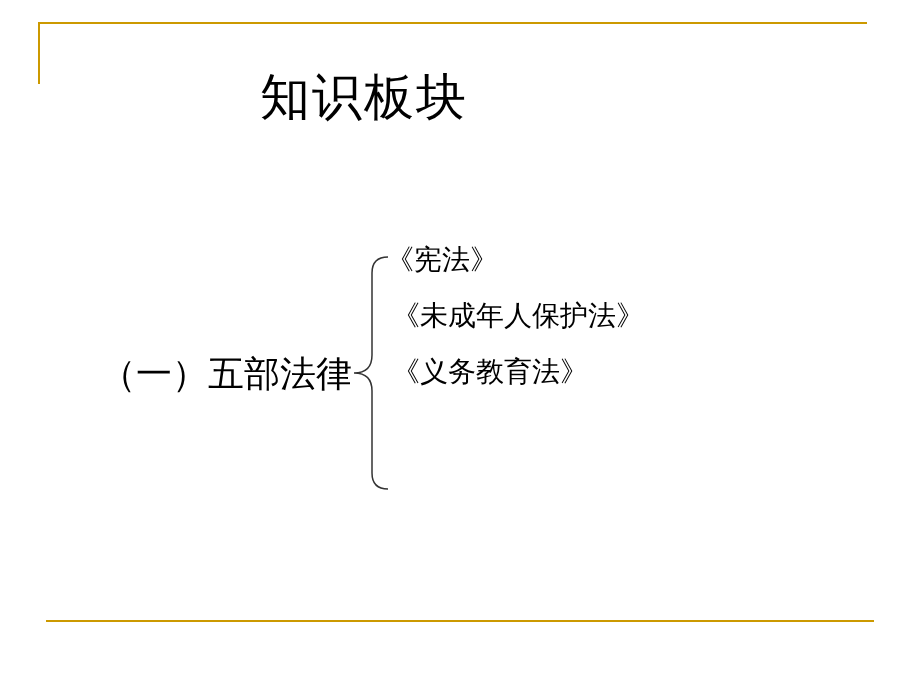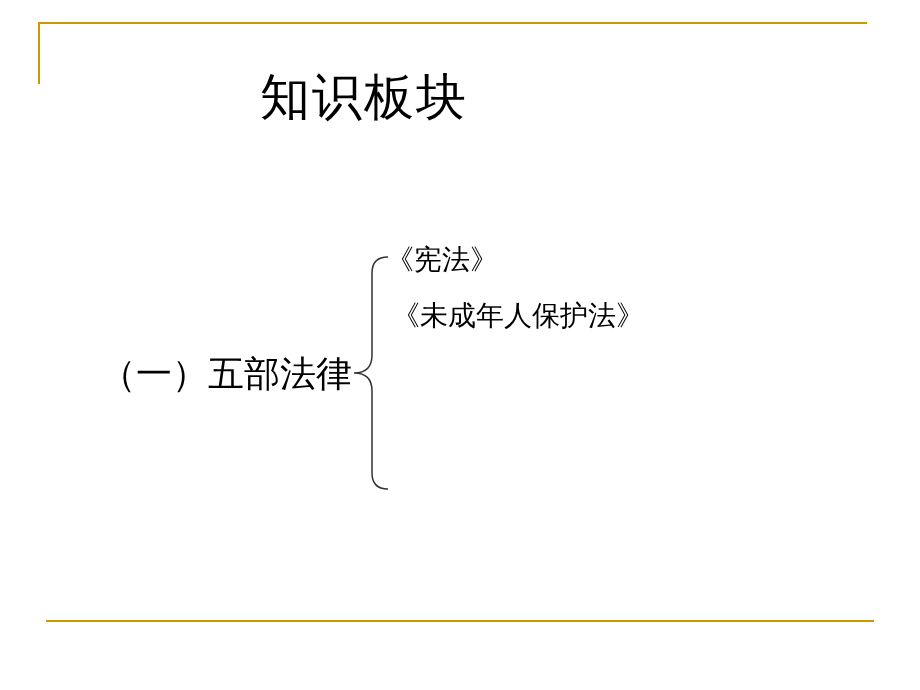--- a/index.html
+++ b/index.html
@@ -43,15 +43,16 @@
 
 <div class="topic">（一）五部法律</div>
 
 <svg class="brace" width="40" height="236" viewBox="0 0 40 236">
   <path d="M38 2 Q22 2 22 18 L22 100 Q22 118 4 118 Q22 118 22 136 L22 218 Q22 234 38 234" fill="none" stroke="#333" stroke-width="1.5"></path>
 </svg>
 
 <ul class="law-list">
   <li class="law-item first">《宪法》</li>
   <li class="law-item">《未成年人保护法》</li>
+  <li class="law-item">《义务教育法》</li>
 </ul>
 
 <div class="rule rule-bottom"></div>
 
 </body></html>

